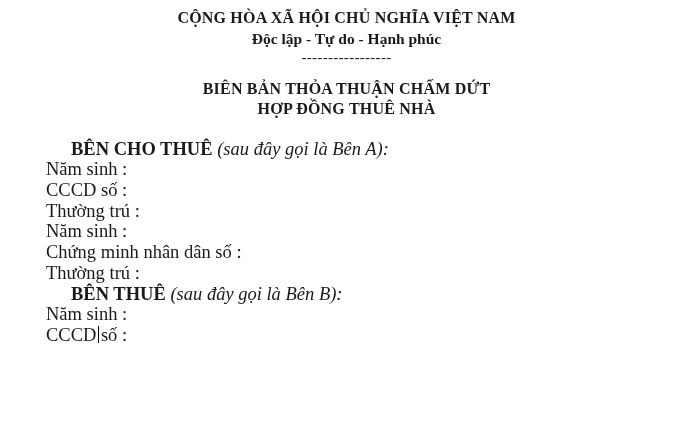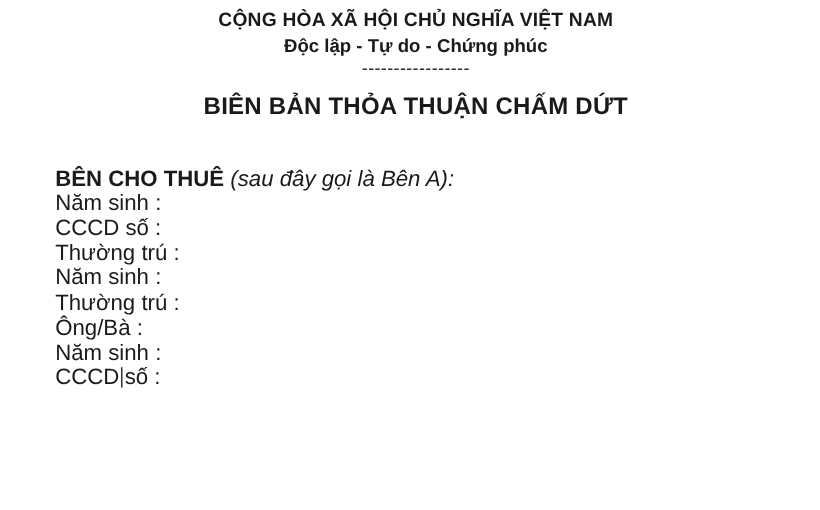--- a/index.html
+++ b/index.html
@@ -2,87 +2,89 @@
 <html><head>
 <meta charset="utf-8">
 <style>
   html, body { margin: 0; padding: 0; }
   .page {
     position: relative;
     width: 683px;
     height: 425px;
     background: #ffffff;
     overflow: hidden;
-    font-family: Liberation Sans, sans-serif;
+    font-family: Liberation Serif, serif;
     color: #1a1a1a;
     cursor: text;
   }
   .header {
     position: absolute;
     top: 0; left: 10px; right: 0;
     text-align: center;
     font-weight: bold;
   }
   .h-national { font-size: 16px; line-height: 20.5px; padding-top: 8px; letter-spacing: 0.2px; }
   .h-motto    { font-size: 15.5px; line-height: 20.5px; }
   .h-sep      { font-size: 15px; line-height: 17px; font-weight: normal; letter-spacing: 0.3px; }
   .title {
     position: absolute;
     top: 78.5px; left: 10px; right: 0;
     text-align: center;
     font-weight: bold;
-    font-size: 20px;
+    font-size: 16px;
     line-height: 20.3px;
     letter-spacing: 0.2px;
   }
   .body-block {
     position: absolute;
     top: 138.7px; left: 46px; right: 16px;
     font-size: 18.5px;
     line-height: 20.7px;
     white-space: nowrap;
   }
   .line { height: 20.7px; }
   .italic { font-style: italic; }
-  .bold { font-weight: bold; }
+  .bold { font-weight: bold; margin-left: 25px; }
   .note { font-style: italic; white-space: pre; }
   .caret {
     display: inline-block;
     width: 1.5px;
     height: 17px;
     background: #000000;
     vertical-align: -2.5px;
     margin: 0 1.5px;
   }
 </style>
 </head>
 <body>
 
 <div class="page">
 
   <div class="header">
     <div class="h-national">CỘNG HÒA XÃ HỘI CHỦ NGHĨA VIỆT NAM</div>
-    <div class="h-motto">Độc lập - Tự do - Chứng phúc</div>
+    <div class="h-motto">Độc lập - Tự do - Hạnh phúc</div>
     <div class="h-sep">-----------------</div>
   </div>
 
   <div class="title">
     <div>BIÊN BẢN THỎA THUẬN CHẤM DỨT</div>
+    <div>HỢP ĐỒNG THUÊ NHÀ</div>
   </div>
 
   <div class="body-block">
 
     <div class="line"><span class="bold">BÊN CHO THUÊ</span><span class="note"> (sau đây gọi là Bên A):</span></div>
 
     <div class="line">Năm sinh :</div>
     <div class="line">CCCD số :</div>
     <div class="line">Thường trú :</div>
     <div class="line">Năm sinh :</div>
+    <div class="line">Chứng minh nhân dân số :</div>
     <div class="line">Thường trú :</div>
 
+    <div class="line"><span class="bold">BÊN THUÊ</span><span class="note"> (sau đây gọi là Bên B):</span></div>
 
-    <div class="line">Ông/Bà :</div>
     <div class="line">Năm sinh :</div>
 
     <div class="line"><span>CCCD</span><span class="caret"></span><span>số :</span></div>
   </div>
 
 </div>
 
 </body></html>

